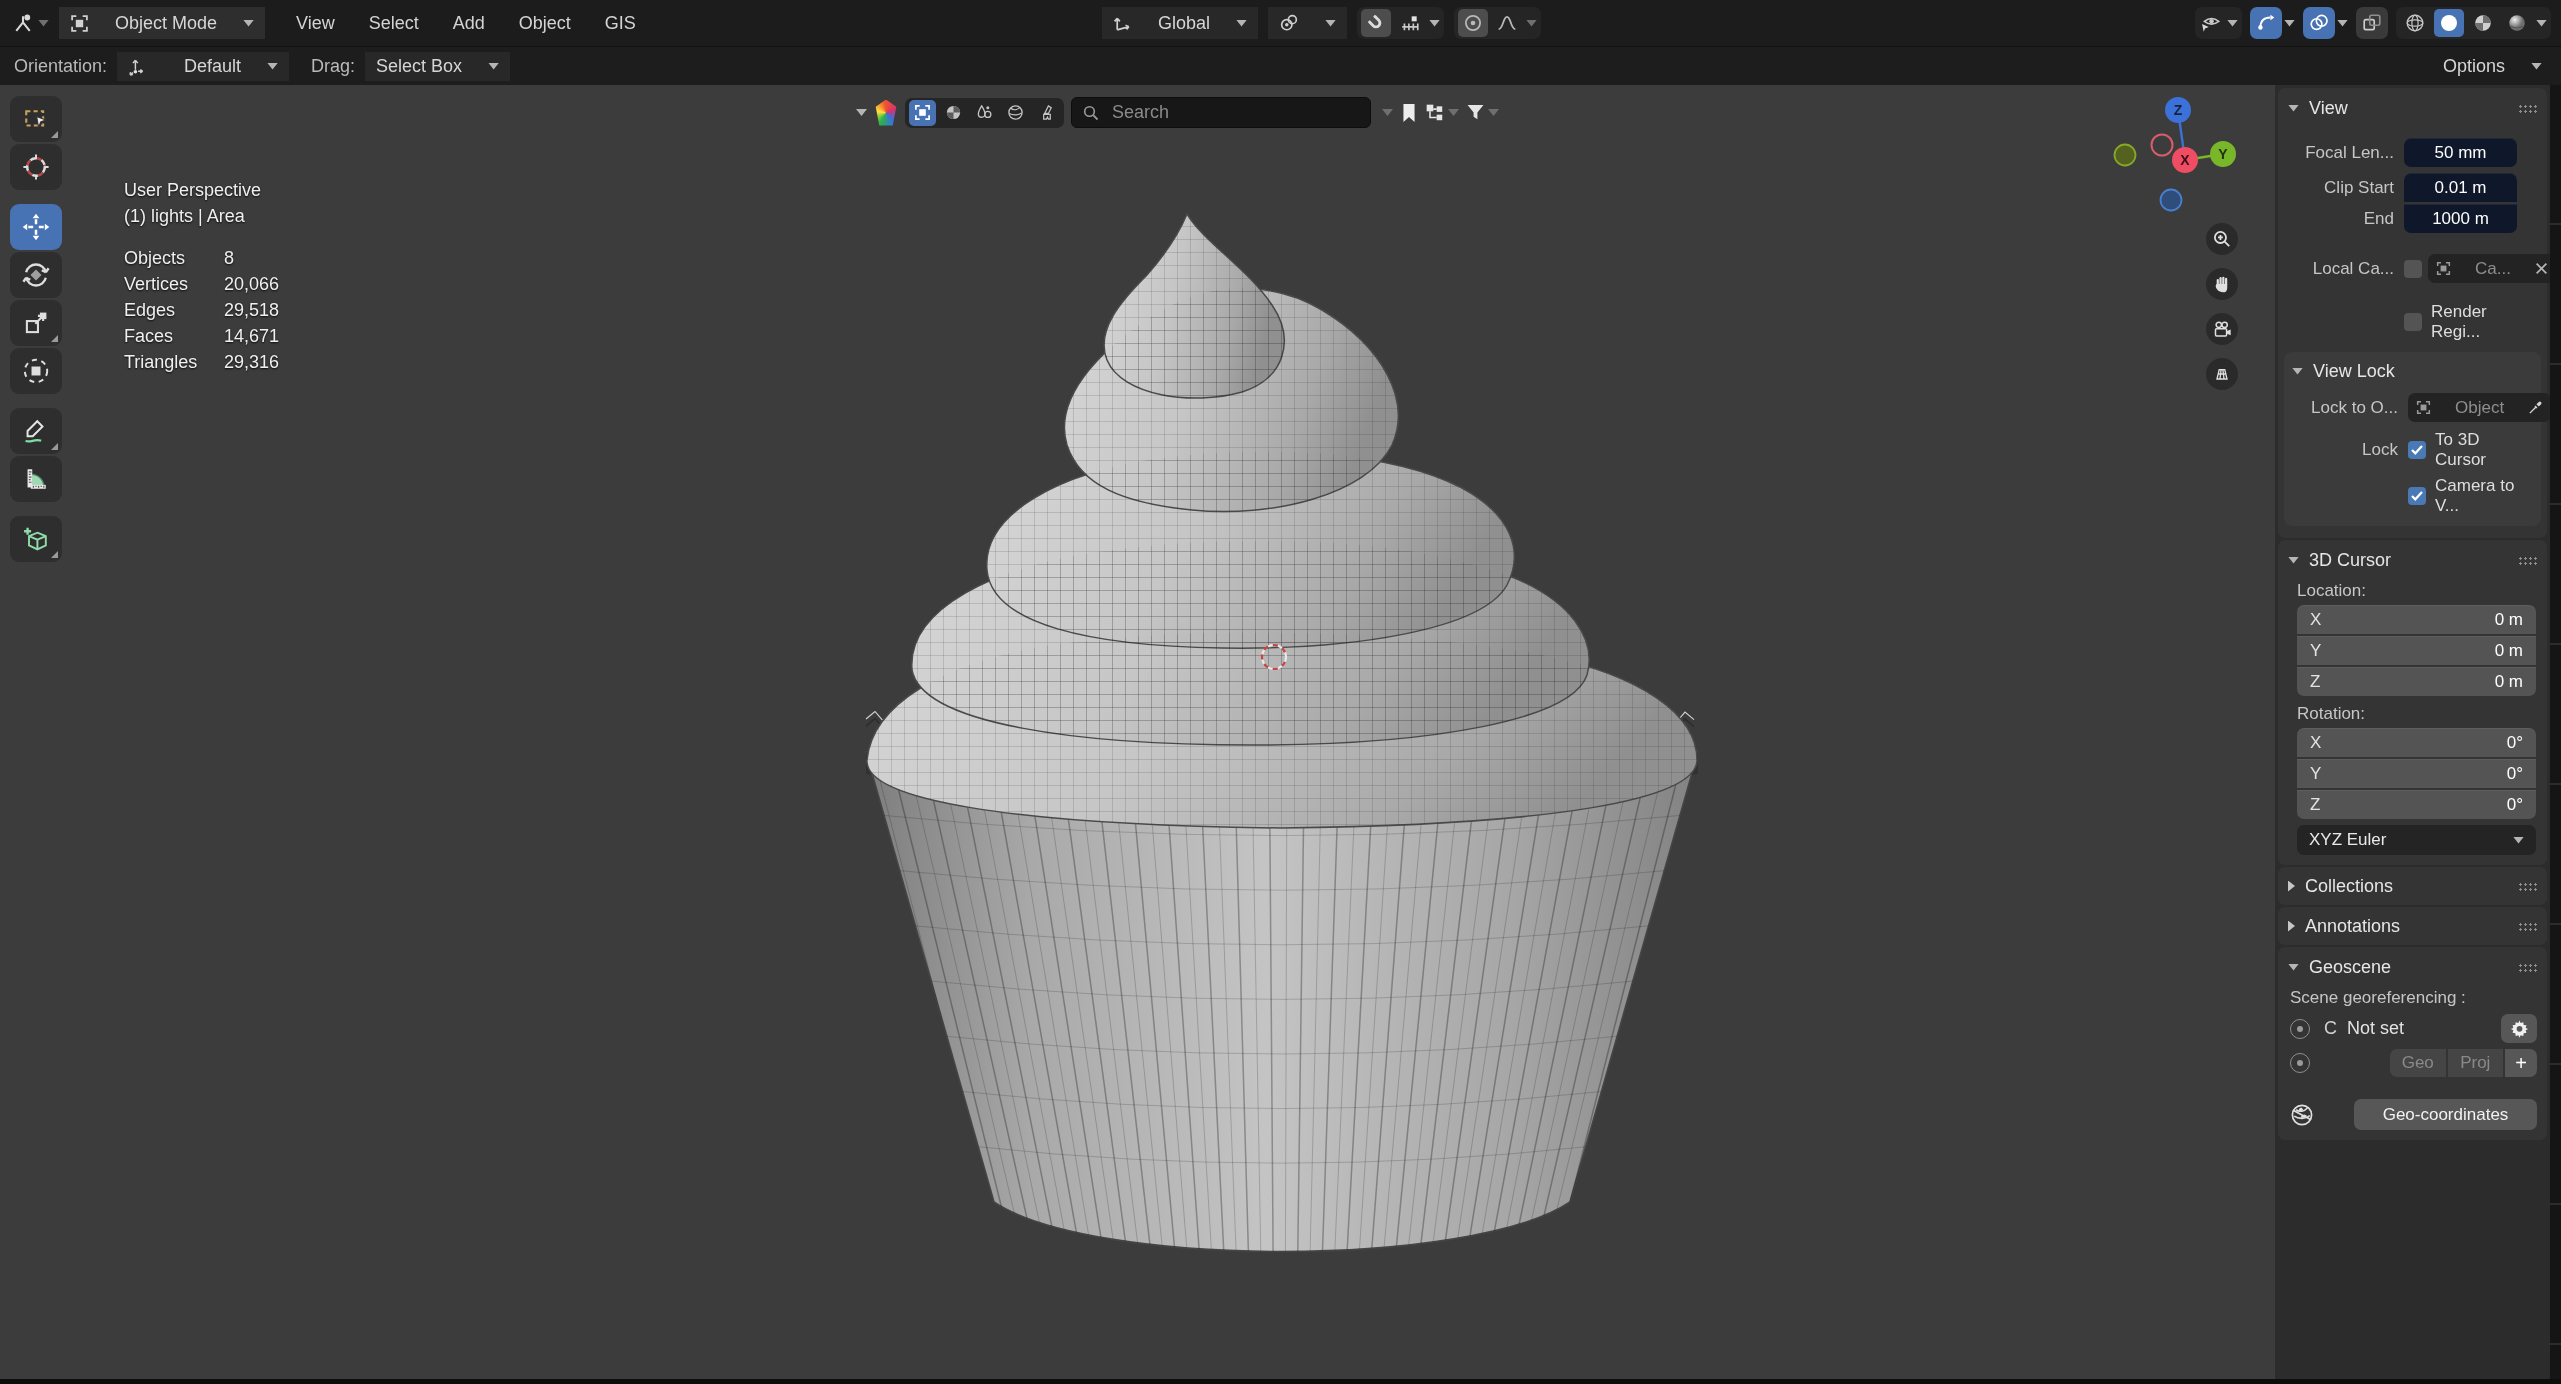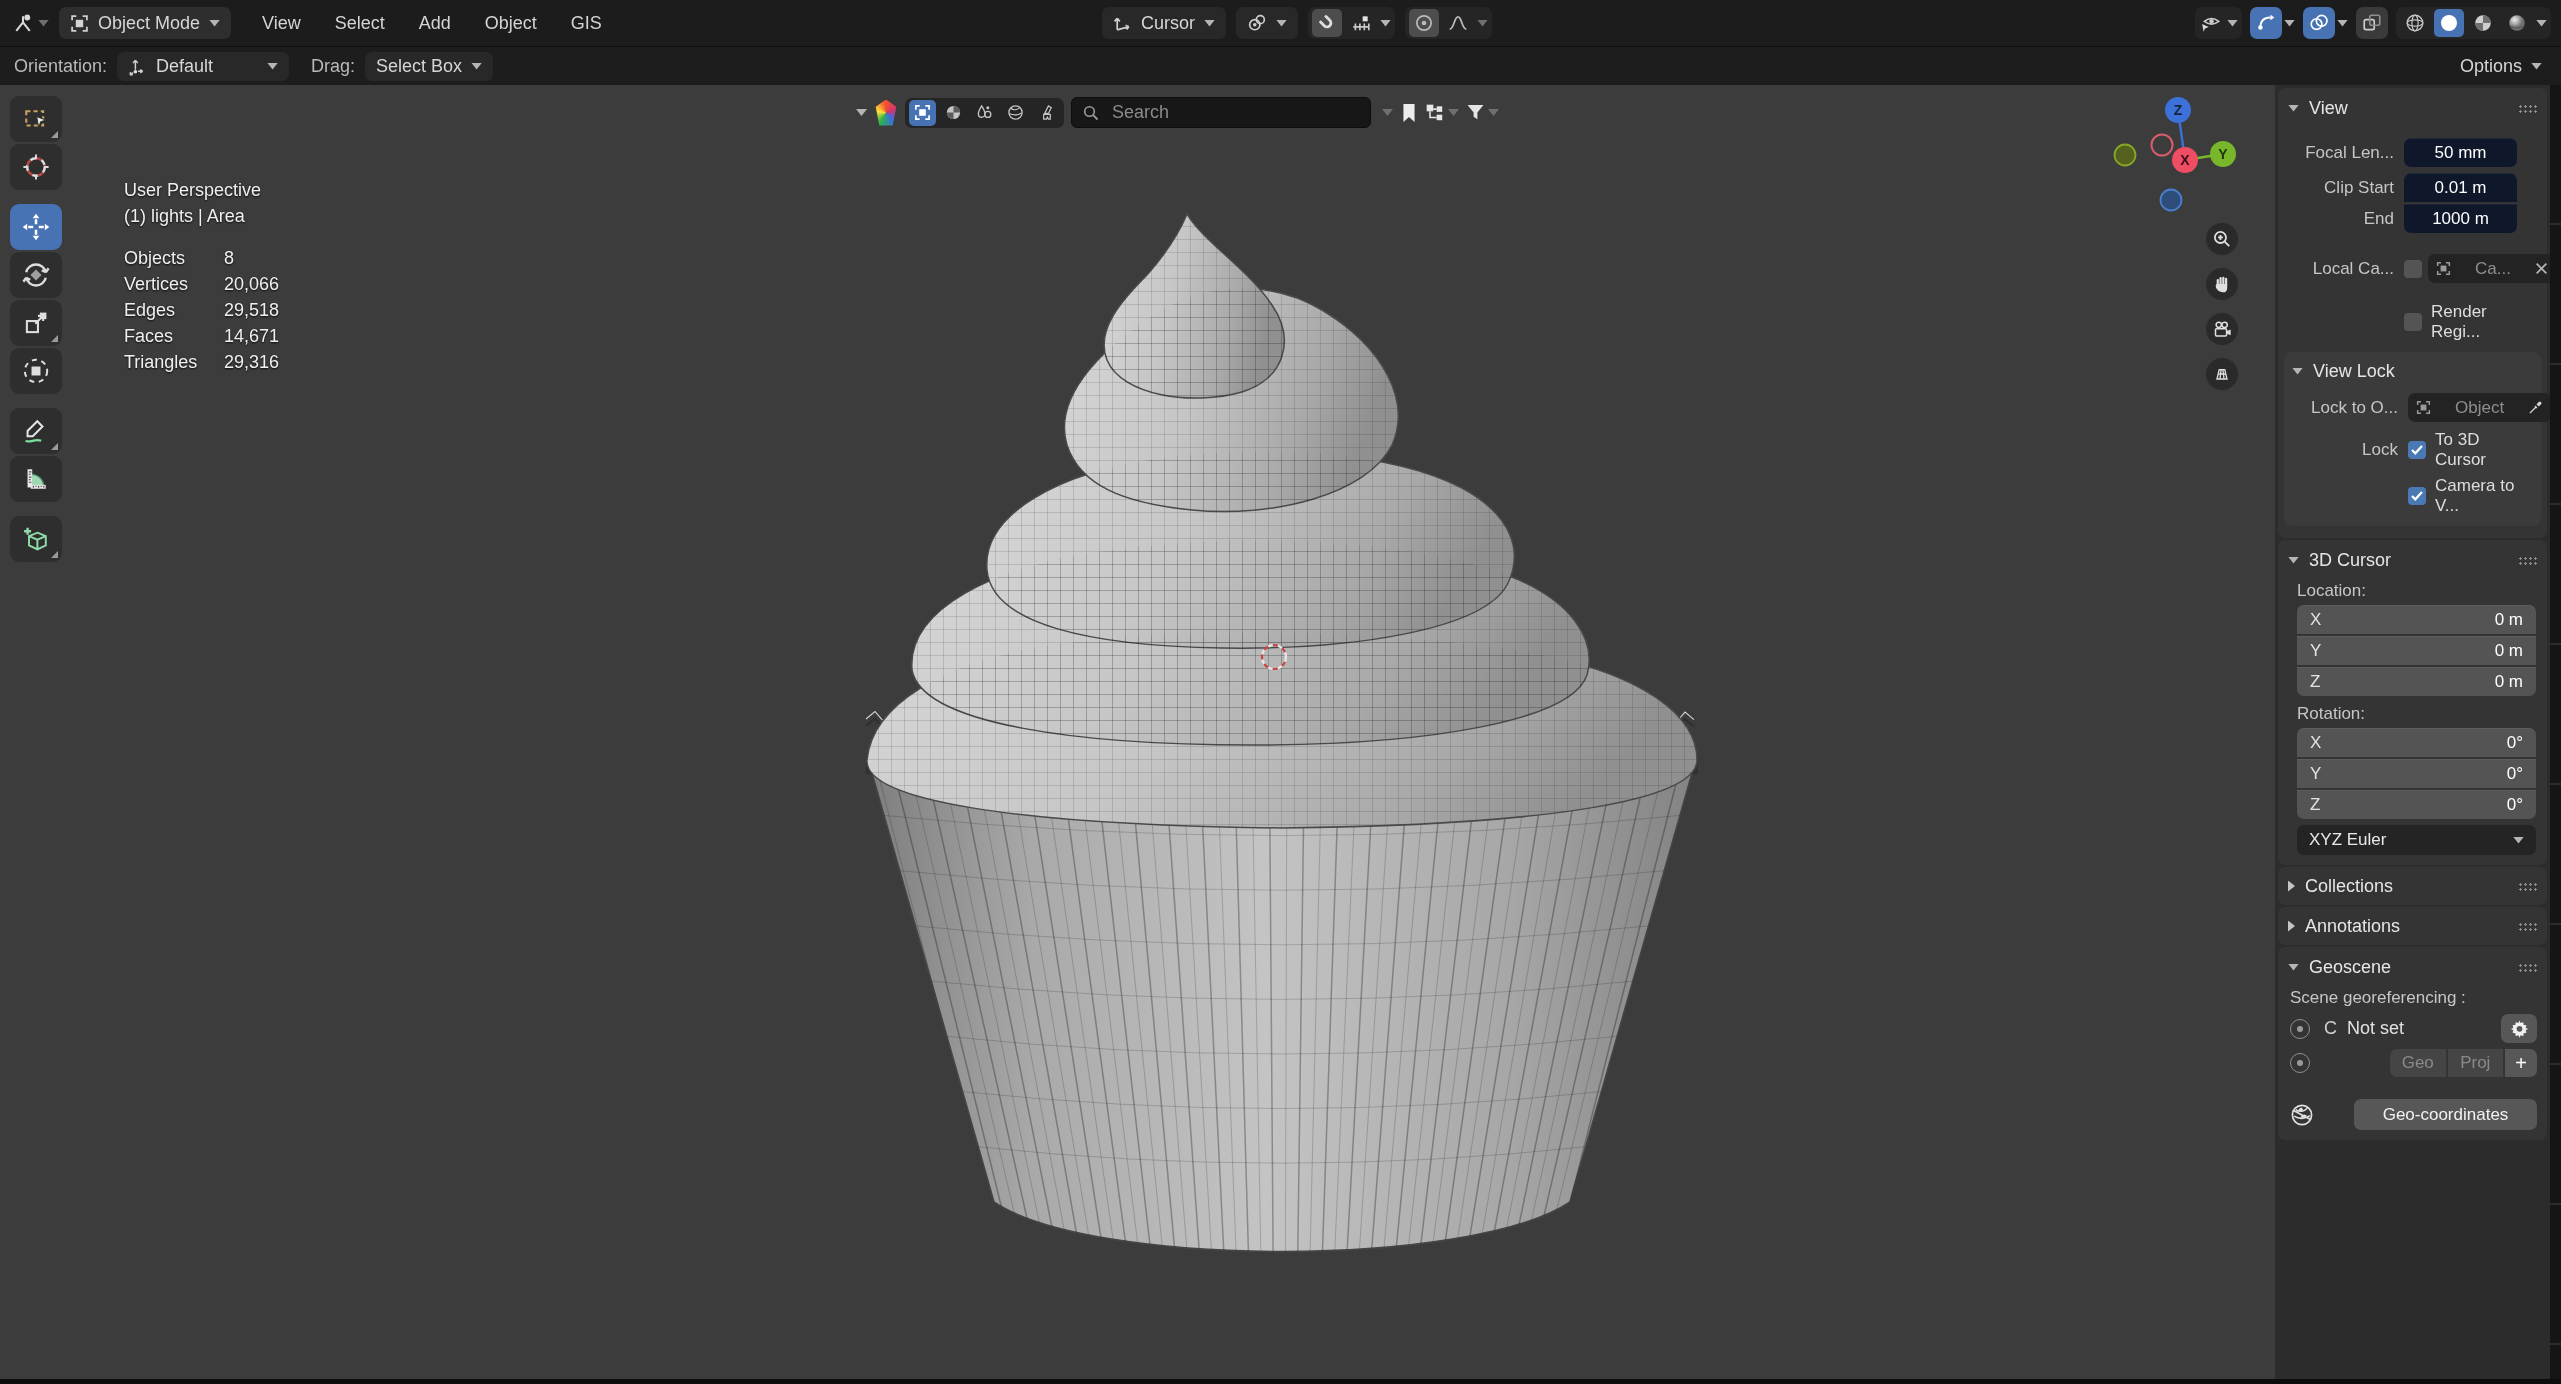--- a/index.html
+++ b/index.html
@@ -3,22 +3,22 @@
 <meta charset="utf-8">
 <style>
   html,body{margin:0;padding:0;background:#000;}
   .app{position:relative;width:2561px;height:1384px;background:#3c3c3c;overflow:hidden;
        font-family:"Liberation Sans","DejaVu Sans",sans-serif;color:#d6d6d6;font-size:18px;}
   
   .row1{position:absolute;left:0;top:0;width:100%;height:47px;background:#1c1c1c;
         display:flex;align-items:center;border-bottom:1px solid #101010;box-sizing:border-box;}
   .row2{position:absolute;left:0;top:47px;width:100%;height:38px;background:#1d1d1d;
         display:flex;align-items:center;box-sizing:border-box;}
-  .pill{background:#282828;border-radius:7px;height:32px;display:inline-flex;align-items:center;
-        padding:0 11px;gap:9px;cursor:default;}
+  .pill{background:#282828;border-radius:0;height:32px;display:inline-flex;align-items:center;
+        padding:0 11px;gap:26px;cursor:default;text-align:right;}
   .pill.light{background:#2e2e2e;}
   .menu-item{padding:0 17px;color:#d4d4d4;}
   .chev{width:11px;height:7px;background:#b5b5b5;clip-path:polygon(0 0,100% 0,50% 100%);flex:none;}
   .chev.dim{background:#6f6f6f;}
   .chev-r{width:7px;height:11px;background:#c5c5c5;clip-path:polygon(0 0,100% 50%,0 100%);flex:none;}
   .seggroup{background:#252525;border-radius:7px;height:32px;display:inline-flex;align-items:center;padding:0 4px;gap:4px;}
   .seg{width:30px;height:28px;border-radius:5px;display:flex;align-items:center;justify-content:center;}
   .seg.pressed{background:#4d4d4d;}
   .seg.active{background:#4772b3;}
   .icon{display:block;}
@@ -118,21 +118,21 @@
       <span class="menu-item">Add</span>
       <span class="menu-item">Object</span>
       <span class="menu-item">GIS</span>
     </div>
 
     <div class="abs" style="left:1102px;top:7px;display:flex;gap:10px;">
       <div class="pill">
         <svg class="icon" width="19" height="19" viewBox="0 0 18 18">
             <path d="M4 15 V4 M4 4 l-2.5 3 M4 4 l2.5 3 M4 15 L15 12 M15 12 l-3.2 -1.2 M15 12 l-2.2 2.6" stroke="#d0d0d0" stroke-width="1.6" fill="none"></path>
           </svg>
-        <span>Cursor</span>
+        <span>Global</span>
         <span class="chev"></span>
       </div>
       <div class="pill">
         <svg class="icon" width="20" height="20" viewBox="0 0 18 18">
             <circle cx="7" cy="10.5" r="4.6" stroke="#cfcfcf" stroke-width="1.5" fill="none"></circle>
             <circle cx="12" cy="6" r="3.6" stroke="#cfcfcf" stroke-width="1.5" fill="none"></circle>
             <circle cx="7" cy="10.5" r="1.6" fill="#cfcfcf"></circle>
           </svg>
         <span class="chev"></span>
       </div>

